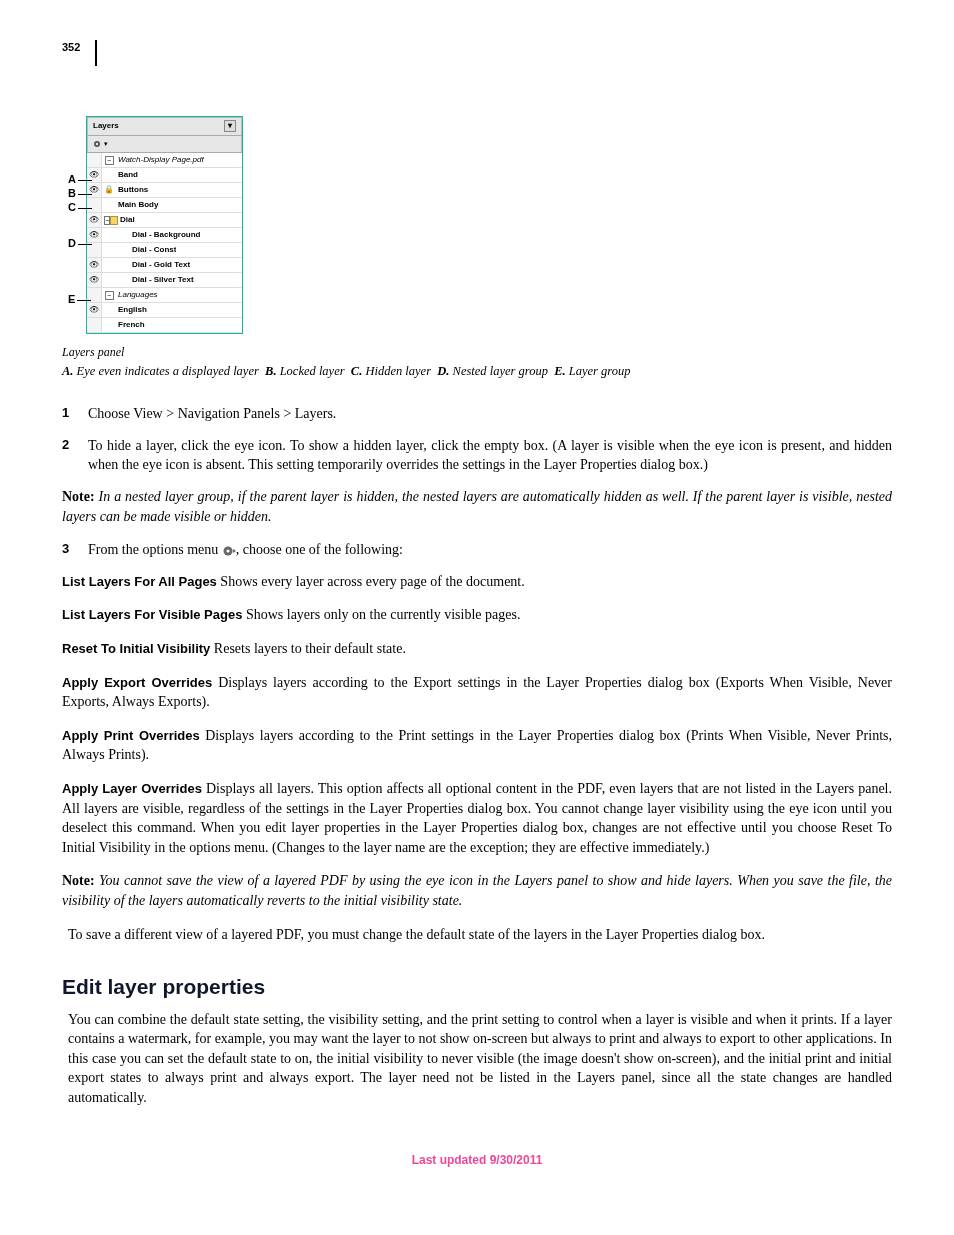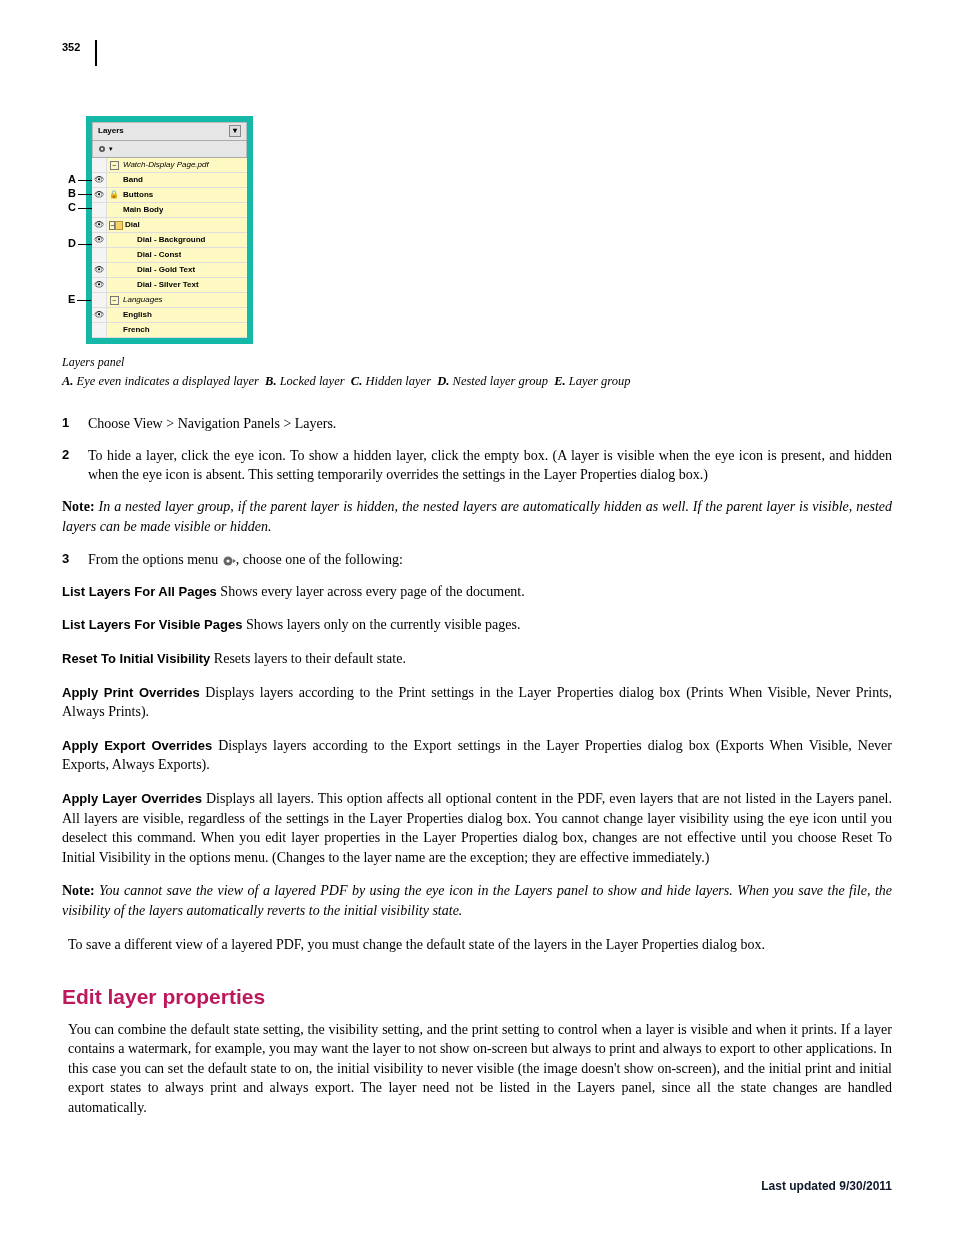--- a/index.html
+++ b/index.html
@@ -48,42 +48,42 @@
   
   .figure-wrap {
     margin: 0 0 10px 24px;
     position: relative;
   }
   .panel {
     width: 155px;
     font-family: Tahoma, Arial, sans-serif;
     font-size: 8px;
     background: #e6e6e6;
-    border: 6px solid #14b8a6;
+    border: 1px solid #14b8a6;
     box-shadow: 0 0 0 1px #bbb inset;
   }
   .panel-title {
     display:flex; justify-content:space-between; align-items:center;
     padding: 3px 6px;
     font-weight: bold;
     border-bottom: 1px solid #aaa;
   }
   .panel-menu-btn {
     width:10px; height:10px; border:1px solid #888; background:#ddd;
     display:flex; align-items:center; justify-content:center;
     font-size:8px; line-height:1;
   }
   .panel-toolbar {
     padding: 3px 5px; border-bottom:1px solid #aaa;
     display:flex; align-items:center; gap:2px;
   }
   .gear {
     width:10px; height:10px; display:inline-block;
   }
-  .panel-body { background:#fef9c3; }
+  .panel-body { background:#ffffff; }
   .row {
     display:flex; align-items:center;
     border-bottom:1px solid #ddd;
     height:14px;
   }
   .cell-eye {
     width:14px; height:14px; border-right:1px solid #ddd;
     display:flex; align-items:center; justify-content:center;
     font-size:8px; background:#f4f4f4;
   }
@@ -155,30 +155,30 @@
     font-family: "Myriad Pro", Arial, sans-serif;
     font-weight: bold;
     font-size: 13px;
   }
   p.body { margin: 0 0 14px 6px; text-align: justify; }
 
   h2.section {
     font-family: "Myriad Pro", Arial, sans-serif;
     font-weight: bold;
     font-size: 21px;
-    color: #be185d;
+    color: #0f172a;
     margin: 28px 0 8px 0;
   }
   .footer {
-    text-align:right;
-    font-family: "Myriad Pro", Arial, sans-serif;
-    color:#0f172a;
+    text-align:center;
+    font-family: "Myriad Pro", Arial, sans-serif;
+    color:#ec4899;
     font-weight:bold;
     font-size: 12px;
-    margin-top: 60px;
+    margin-top: 44px;
   }
   .opt-icon {
     display:inline-block; width:14px; height:12px; vertical-align:middle;
   }
 </style>
 </head>
 <body>
 
 <div class="page">
 
@@ -313,22 +313,22 @@
             <circle cx="6" cy="6" r="1.6" fill="#fff"></circle>
             <path d="M11 4 L14 6 L11 8 Z" fill="#666"></path>
           </svg><span>, choose one of the following:</span>
       </span>
     </li>
   </ol>
 
   <p class="def"><span class="term">List Layers For All Pages</span><span>  Shows every layer across every page of the document.</span></p>
   <p class="def"><span class="term">List Layers For Visible Pages</span><span>  Shows layers only on the currently visible pages.</span></p>
   <p class="def"><span class="term">Reset To Initial Visibility</span><span>  Resets layers to their default state.</span></p>
+  <p class="def"><span class="term">Apply Export Overrides</span><span>  Displays layers according to the Export settings in the Layer Properties dialog box (Exports When Visible, Never Exports, Always Exports).</span></p>
   <p class="def"><span class="term">Apply Print Overrides</span><span>  Displays layers according to the Print settings in the Layer Properties dialog box (Prints When Visible, Never Prints, Always Prints).</span></p>
-  <p class="def"><span class="term">Apply Export Overrides</span><span>  Displays layers according to the Export settings in the Layer Properties dialog box (Exports When Visible, Never Exports, Always Exports).</span></p>
   <p class="def"><span class="term">Apply Layer Overrides</span><span>  Displays all layers. This option affects all optional content in the PDF, even layers that are not listed in the Layers panel. All layers are visible, regardless of the settings in the Layer Properties dialog box. You cannot change layer visibility using the eye icon until you deselect this command. When you edit layer properties in the Layer Properties dialog box, changes are not effective until you choose Reset To Initial Visibility in the options menu. (Changes to the layer name are the exception; they are effective immediately.)</span></p>
 
   <p class="note"><b>Note:</b><span> You cannot save the view of a layered PDF by using the eye icon in the Layers panel to show and hide layers. When you save the file, the visibility of the layers automatically reverts to the initial visibility state.</span></p>
 
   <p class="body">To save a different view of a layered PDF, you must change the default state of the layers in the Layer Properties dialog box.</p>
 
   <h2 class="section">Edit layer properties</h2>
   <p class="body">You can combine the default state setting, the visibility setting, and the print setting to control when a layer is visible and when it prints. If a layer contains a watermark, for example, you may want the layer to not show on-screen but always to print and always to export to other applications. In this case you can set the default state to on, the initial visibility to never visible (the image doesn't show on-screen), and the initial print and initial export states to always print and always export. The layer need not be listed in the Layers panel, since all the state changes are handled automatically.</p>
 
   <div class="footer">Last updated 9/30/2011</div>

